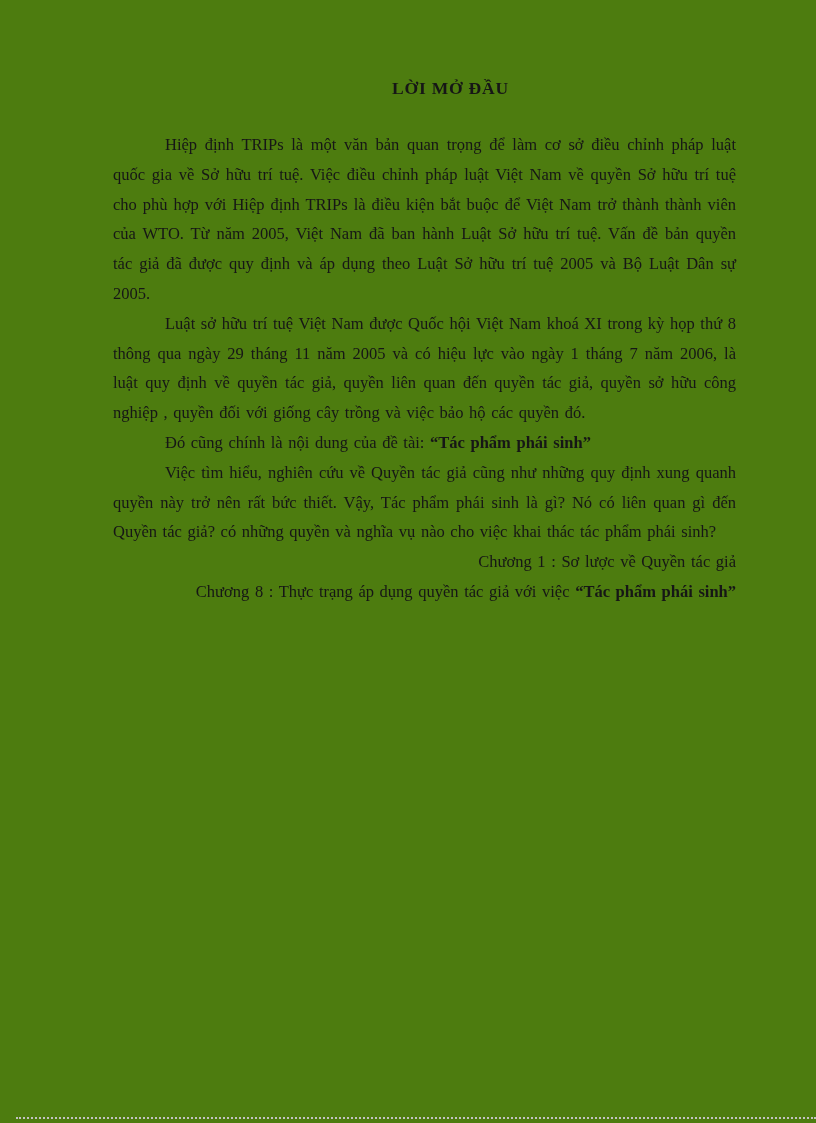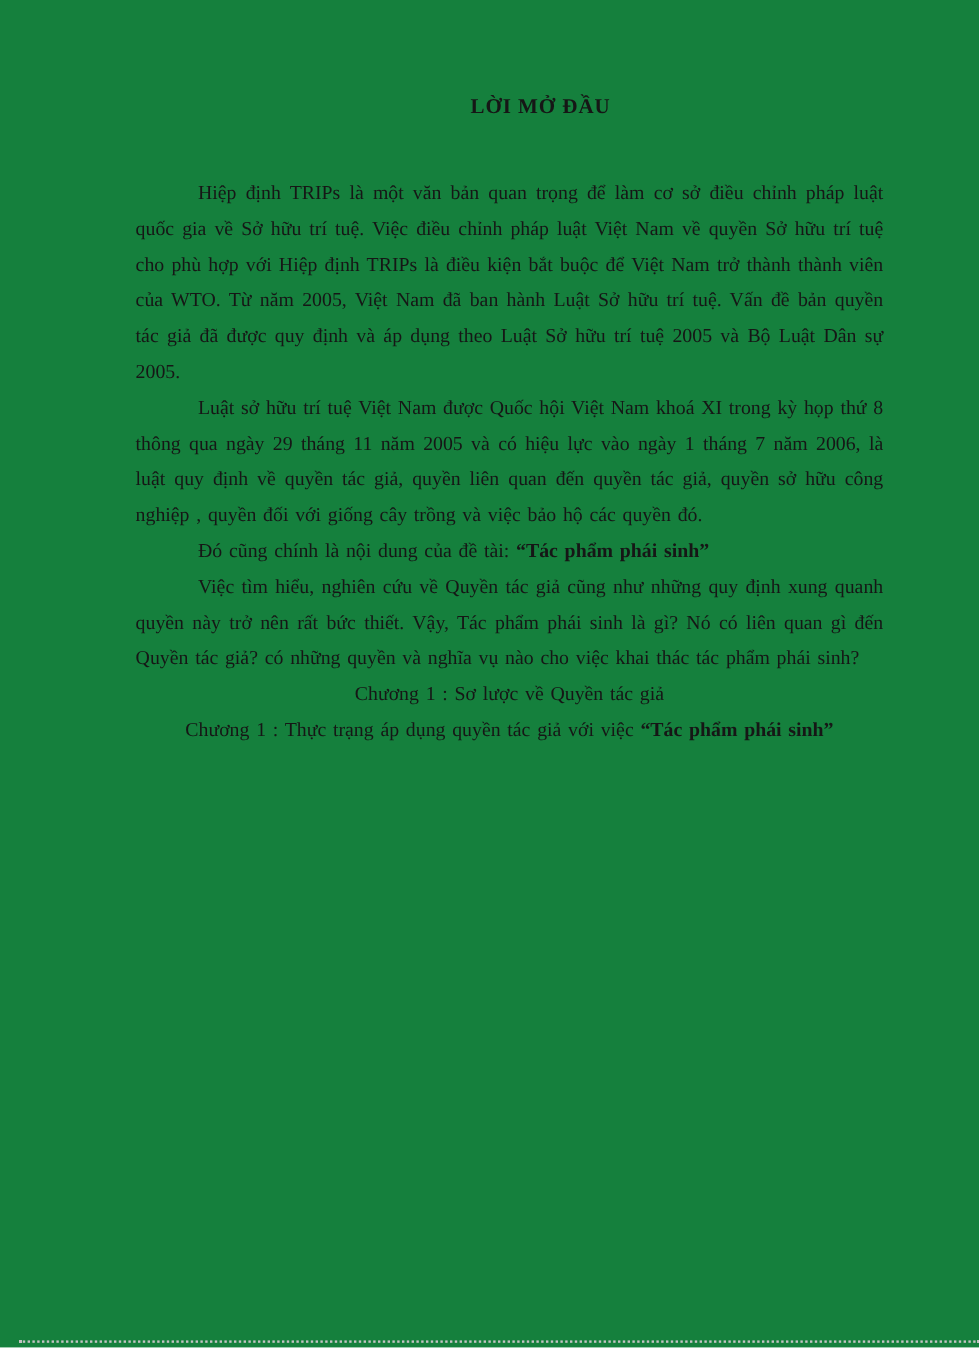--- a/index.html
+++ b/index.html
@@ -4,54 +4,54 @@
 <style>
   html, body {
     margin: 0;
     padding: 0;
     background: #ffffff;
   }
   .page {
     position: relative;
     width: 816px;
     height: 1123px;
-    background: #15803d;
+    background: #4d7c0f;
     overflow: hidden;
     font-family: "Liberation Serif", "DejaVu Serif", serif;
     color: #161616;
   }
   .content {
     position: absolute;
     left: 113px;
     top: 76px;
     width: 623px;
   }
   .doc-title {
     margin: 0 0 0 52px;           
     font-size: 17.5px;
     font-weight: 700;
     text-align: center;
     letter-spacing: 0.8px;
     line-height: 24px;
   }
   .doc-body {
-    margin-top: 46px;
+    margin-top: 30px;
     font-size: 16.5px;
     line-height: 29.8px;
     word-spacing: 1.5px;
   }
   .doc-body p {
     margin: 0;
   }
   p.body-indent {
     text-align: justify;
     text-indent: 52px;
   }
   p.chapter {
-    text-align: center;
+    text-align: right;
     text-indent: 0;
   }
   .bold {
     font-weight: 700;
   }
   .page-break-dots {
     position: absolute;
     left: 16px;
     right: 0;
     top: 1117px;
@@ -64,17 +64,17 @@
 
 <div class="page">
   <div class="content">
     <h1 class="doc-title">LỜI MỞ ĐẦU</h1>
     <div class="doc-body">
         <p class="body-indent"><span>Hiệp định TRIPs là một văn bản quan trọng để làm cơ sở điều chỉnh pháp luật quốc gia về Sở hữu trí tuệ. Việc điều chỉnh pháp luật Việt Nam về quyền Sở hữu trí tuệ cho phù hợp với Hiệp định TRIPs là điều kiện bắt buộc để Việt Nam trở thành thành viên của WTO. Từ năm 2005, Việt Nam đã ban hành Luật Sở hữu trí tuệ. Vấn đề bản quyền tác giả đã được quy định và áp dụng theo Luật Sở hữu trí tuệ 2005 và Bộ Luật Dân sự 2005.</span></p>
         <p class="body-indent"><span>Luật sở hữu trí tuệ Việt Nam được Quốc hội Việt Nam khoá XI trong kỳ họp thứ 8 thông qua ngày 29 tháng 11 năm 2005 và có hiệu lực vào ngày 1 tháng 7 năm 2006, là luật quy định về quyền tác giả, quyền liên quan đến quyền tác giả, quyền sở hữu công nghiệp , quyền đối với giống cây trồng và việc bảo hộ các quyền đó.</span></p>
         <p class="body-indent"><span>Đó cũng chính là nội dung của đề tài: </span><span class="bold">“Tác phẩm phái sinh”</span></p>
         <p class="body-indent"><span>Việc tìm hiểu, nghiên cứu về Quyền tác giả cũng như những quy định xung quanh quyền này trở nên rất bức thiết. Vậy, Tác phẩm phái sinh là gì? Nó có liên quan gì đến Quyền tác giả? có những quyền và nghĩa vụ nào cho việc khai thác tác phẩm phái sinh?</span></p>
         <p class="chapter"><span>Chương 1 : Sơ lược về Quyền tác giả</span></p>
-        <p class="chapter"><span>Chương 1 : Thực trạng áp dụng quyền tác giả với việc </span><span class="bold">“Tác phẩm phái sinh”</span></p>
+        <p class="chapter"><span>Chương 8 : Thực trạng áp dụng quyền tác giả với việc </span><span class="bold">“Tác phẩm phái sinh”</span></p>
       </div>
   </div>
   <div class="page-break-dots"></div>
 </div>
 
 </body></html>

